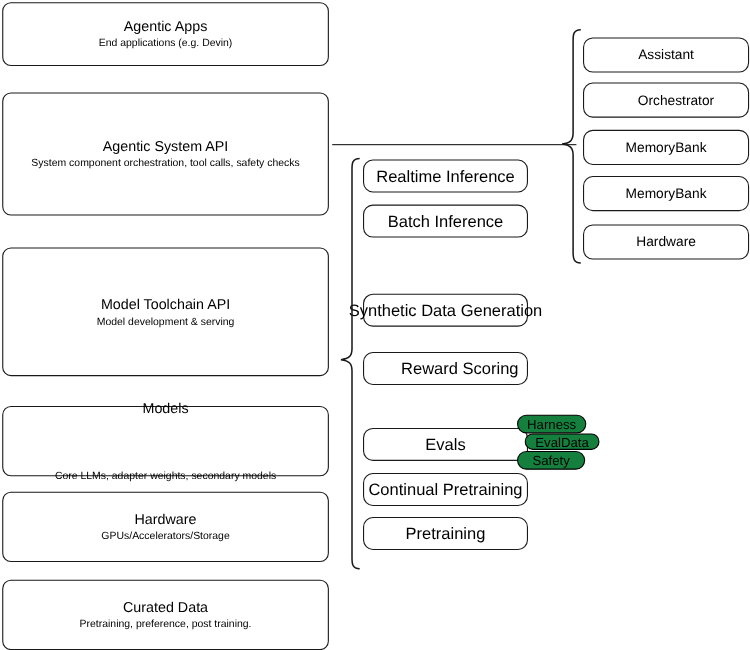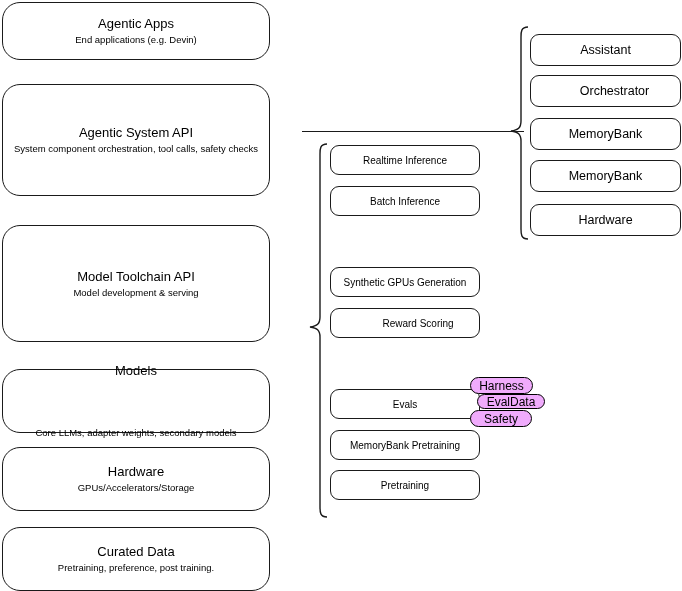--- a/index.html
+++ b/index.html
@@ -44,49 +44,49 @@
     font-size: 9.5px;
     line-height: 14px;
     color: #000000;
     white-space: nowrap;
     margin-top: 1px;
   }
 
   
   .layer-box {
     left: 2px;
-    width: 268px;
-    border-radius: 18px;
+    width: 297px;
+    border-radius: 8px;
   }
 
   
   .mid-box {
     left: 330px;
     width: 150px;
     height: 30px;
     border-radius: 9px;
   }
-  .mid-box .title { font-size: 10px; }
+  .mid-box .title { font-size: 15px; }
 
   
   .right-box {
     left: 530px;
     width: 151px;
     height: 32px;
     border-radius: 9px;
   }
   .right-box .title { font-size: 12.5px; }
 
   
   .pill {
     position: absolute;
     box-sizing: border-box;
     border: 1px solid #000000;
     border-radius: 10px;
-    background: #f0abfc;
+    background: #15803d;
     display: flex;
     align-items: center;
     justify-content: center;
     font-size: 12px;
     line-height: 12px;
     white-space: nowrap;
     z-index: 6;
   }
 
   
@@ -147,30 +147,30 @@
     </svg>
   </div>
 
   <div class="box mid-box" style="top:145px;">
     <div class="title">Realtime Inference</div>
   </div>
   <div class="box mid-box" style="top:186px;">
     <div class="title">Batch Inference</div>
   </div>
   <div class="box mid-box" style="top:267px;">
-    <div class="title">Synthetic GPUs Generation</div>
-  </div>
-  <div class="box mid-box" style="top:308px;padding-left:32px;">
+    <div class="title">Synthetic Data Generation</div>
+  </div>
+  <div class="box mid-box" style="top:320px;padding-left:32px;">
     <div class="title">Reward Scoring</div>
   </div>
   <div class="box mid-box" style="top:389px;">
     <div class="title">Evals</div>
   </div>
   <div class="box mid-box" style="top:430px;">
-    <div class="title">MemoryBank Pretraining</div>
+    <div class="title">Continual Pretraining</div>
   </div>
   <div class="box mid-box" style="top:470px;">
     <div class="title">Pretraining</div>
   </div>
 
   <div class="pill" style="left:470px; top:377px; width:63px; height:17px;">Harness</div>
   <div class="pill" style="left:477px; top:394px; width:68px; height:15px;">EvalData</div>
   <div class="pill" style="left:470px; top:410px; width:62px; height:17px;">Safety</div>
 
   <div class="brace" style="left:506px; top:25px;">

